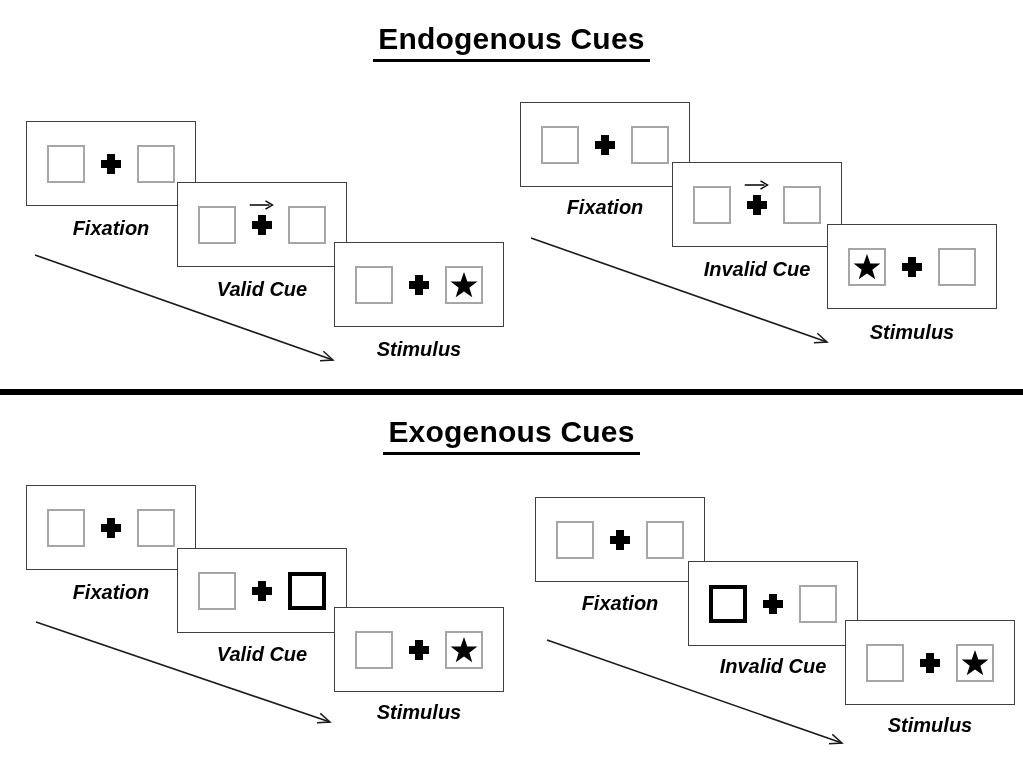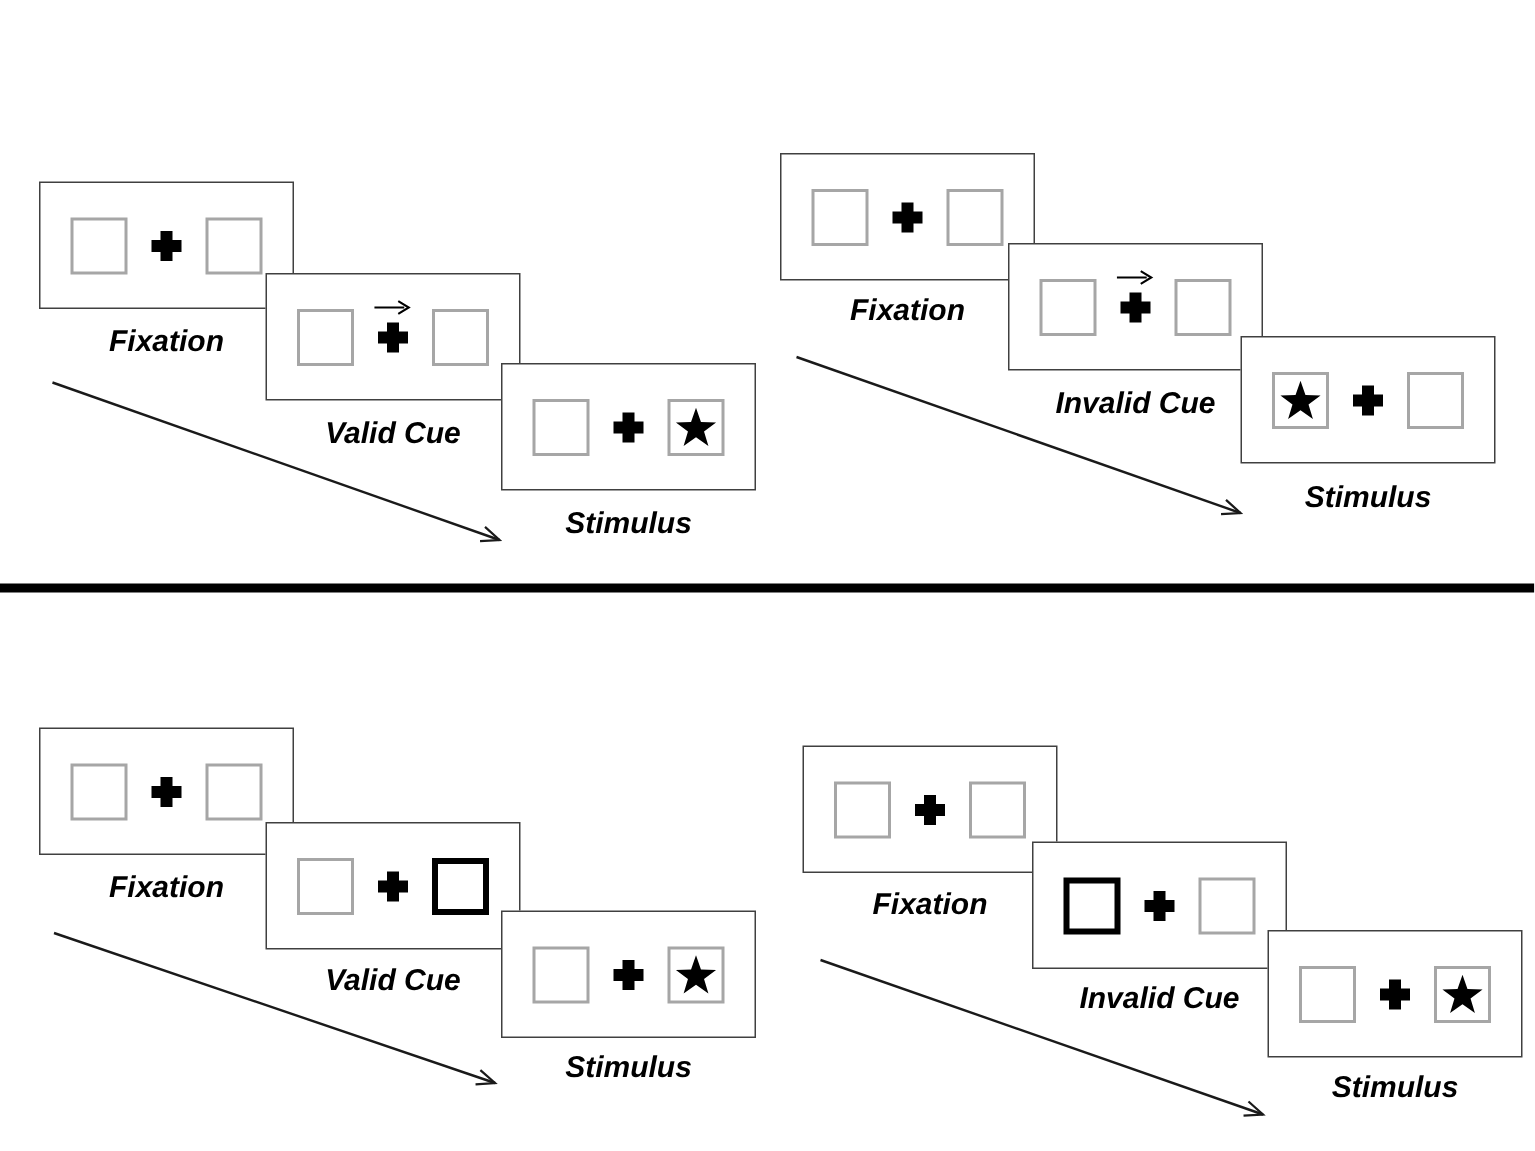--- a/index.html
+++ b/index.html
@@ -22,20 +22,23 @@
   .card-label{position:absolute;width:170px;text-align:center;
               font-size:20px;font-weight:bold;line-height:1.1;white-space:nowrap;font-style:italic;}
   .divider{position:absolute;left:0;top:389px;width:100%;height:6px;background:#000;}
   .tl-arrow{position:absolute;}
 </style>
 </head>
 <body>
 
 <div id="diagram">
 
+  <div class="section-title" style="top:22px">
+    <span>Endogenous Cues</span>
+  </div>
 
   <div>
     <svg class="tl-arrow" style="left:31px;top:251px" width="312" height="116">
       <defs>
           <marker id="mA" markerUnits="userSpaceOnUse" markerWidth="16" markerHeight="14" refX="13" refY="6" orient="auto">
         <path d="M1,1 L13,6 L1,11" fill="none" stroke="#1a1a1a" stroke-width="1.5"></path>
           </marker>
         </defs>
       <line x1="4" y1="4" x2="302" y2="109" stroke="#1a1a1a" stroke-width="1.6" marker-end="url(#mA)"></line>
     </svg>
@@ -115,20 +118,23 @@
       <div class="center-col">
         <div class="plus"></div>
       </div>
       <div class="box"></div>
     </div>
     <div class="card-label" style="left:827px;top:321px">Stimulus</div>
   </div>
 
   <div class="divider"></div>
 
+  <div class="section-title" style="top:415px">
+    <span>Exogenous Cues</span>
+  </div>
 
   <div>
     <svg class="tl-arrow" style="left:32px;top:618px" width="304" height="110">
       <defs>
           <marker id="mC" markerUnits="userSpaceOnUse" markerWidth="16" markerHeight="14" refX="13" refY="6" orient="auto">
         <path d="M1,1 L13,6 L1,11" fill="none" stroke="#1a1a1a" stroke-width="1.5"></path>
           </marker>
         </defs>
       <line x1="4" y1="4" x2="298" y2="104" stroke="#1a1a1a" stroke-width="1.6" marker-end="url(#mC)"></line>
     </svg>

